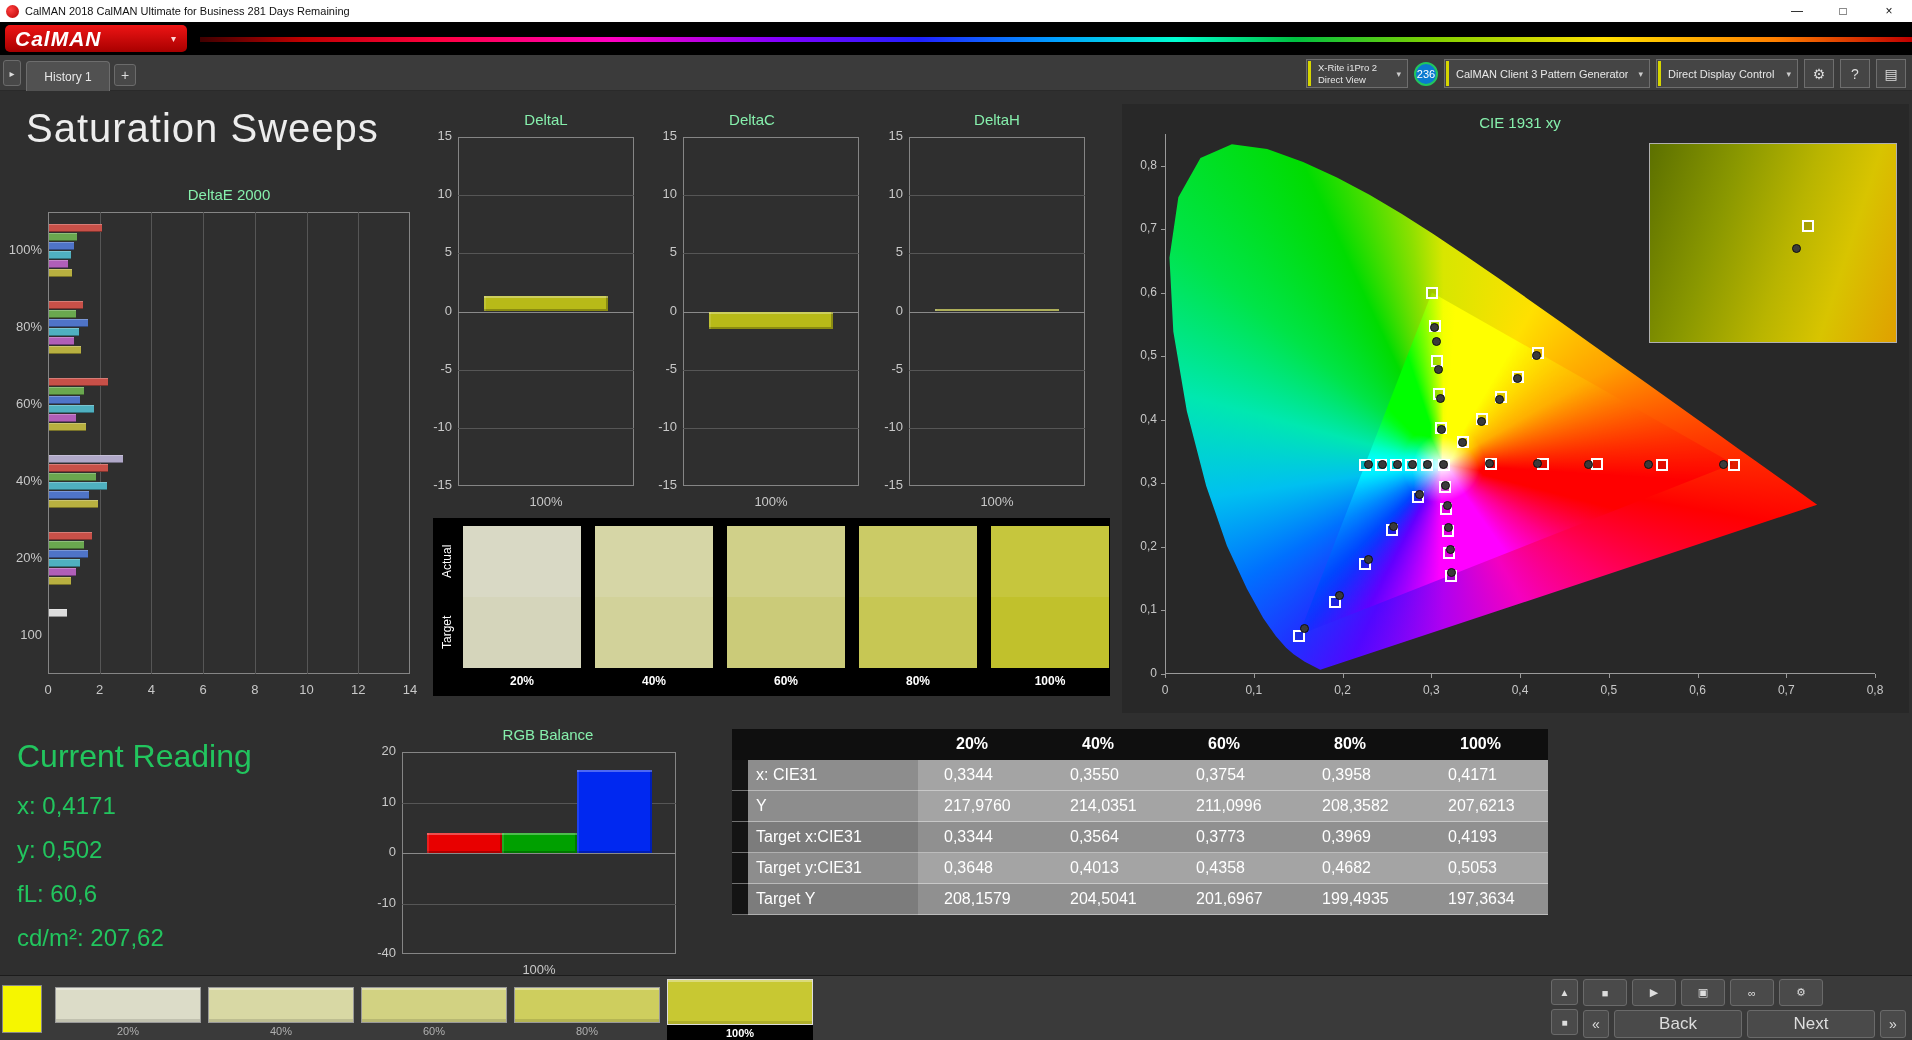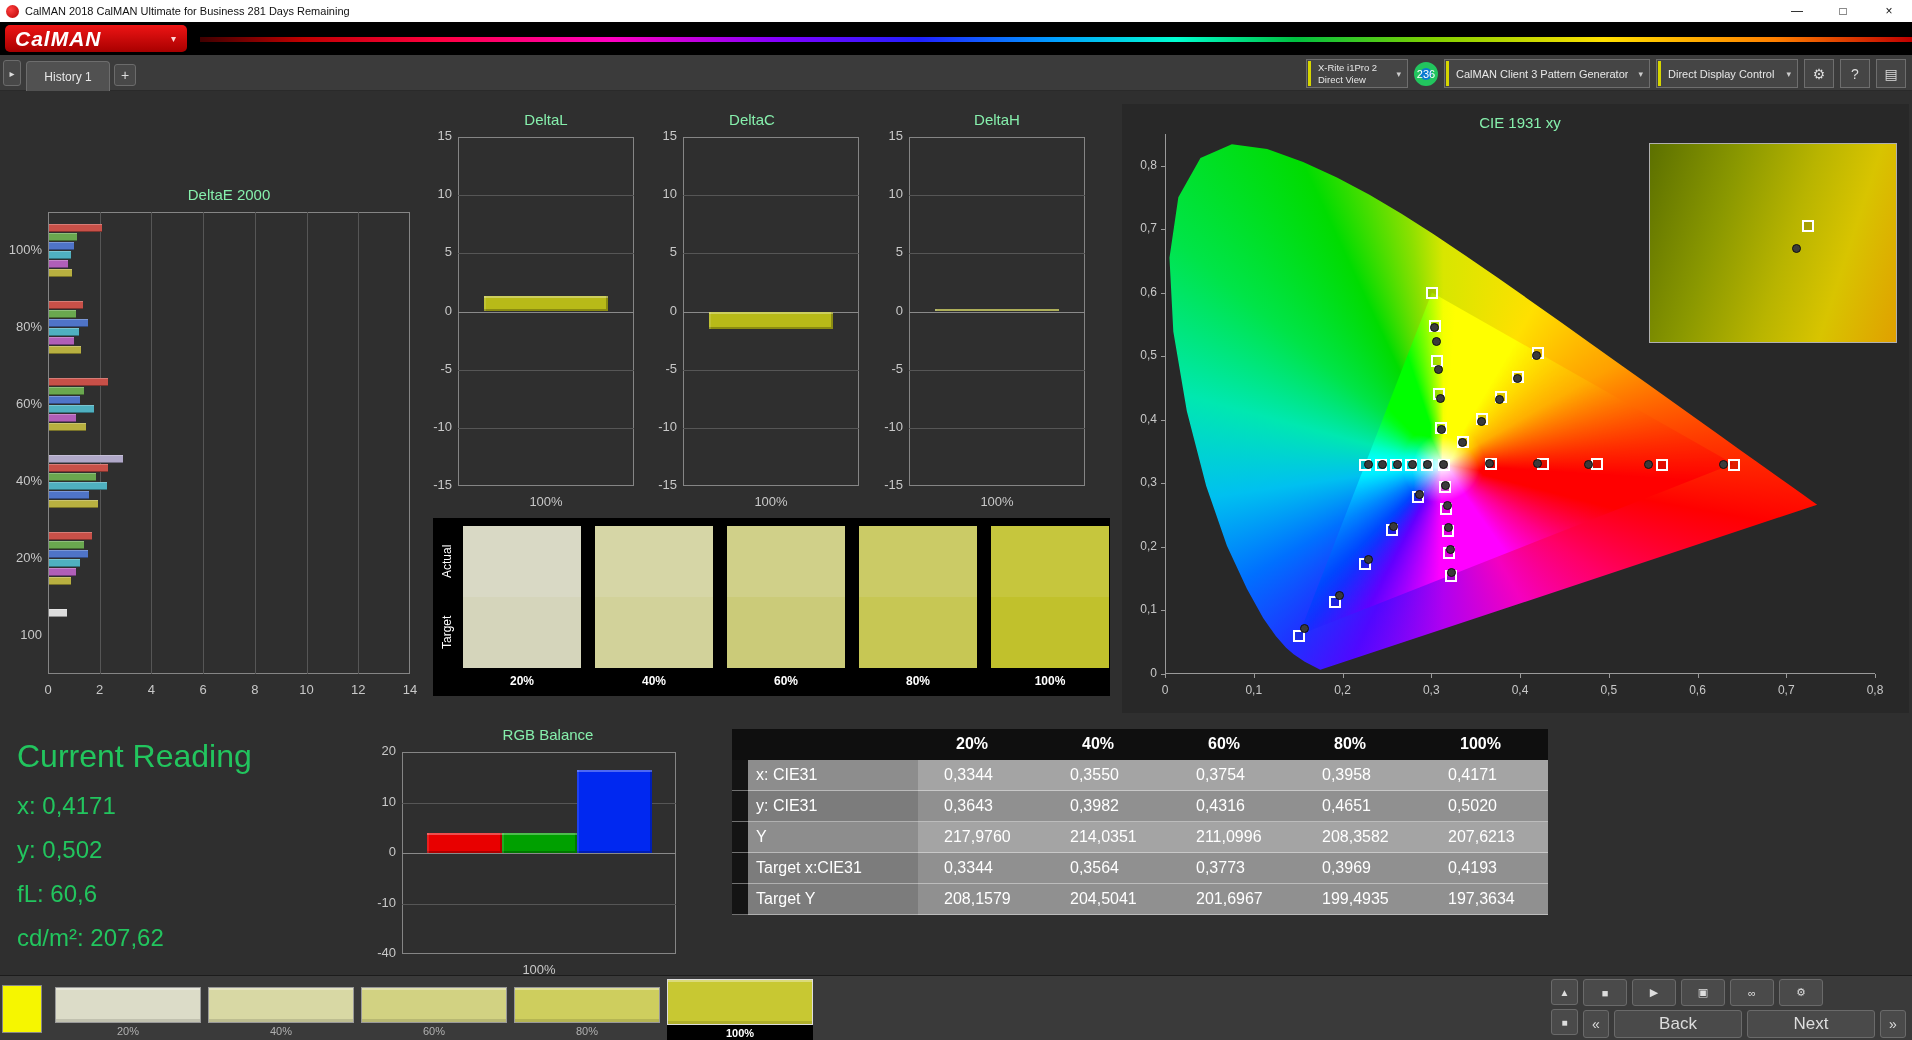--- a/index.html
+++ b/index.html
@@ -19,21 +19,21 @@
 #tabbar{position:absolute;left:0;top:55px;width:100%;height:36px;background:#3b3b3b;border-bottom:1px solid #2a2a2a;z-index:18;}
 .tbtn{background:#484848;border:1px solid #6b6b6b;color:#ddd;display:flex;align-items:center;justify-content:center;}
 #tab-nav-btn{position:absolute;left:3px;top:5px;width:18px;height:26px;font-size:10px;border-radius:3px;}
 #history-tab{position:absolute;left:26px;top:6px;width:84px;height:30px;background:#515151;border:1px solid #6d6d6d;border-bottom:none;border-radius:4px 4px 0 0;color:#e8e8e8;font-size:12px;display:flex;align-items:center;justify-content:center;}
 #add-tab-btn{position:absolute;left:114px;top:9px;width:22px;height:22px;font-size:14px;border-radius:3px;}
 #tab-right{position:absolute;right:6px;top:4px;display:flex;gap:6px;align-items:center;height:29px;}
 .dropdown{position:relative;height:29px;background:#454545;border:1px solid #6e6e6e;display:flex;align-items:center;color:#e8e8e8;padding:0 6px 0 9px;}
 .dd-accent{position:absolute;left:1px;top:1px;bottom:1px;width:3px;background:#d6d600;}
 #meter-dd{width:102px;}
 .dd-2line{display:flex;flex-direction:column;font-size:9.5px;line-height:1.2;margin-left:2px;white-space:nowrap;}
-#meter-badge{width:24px;height:24px;border-radius:50%;background:#0a7ad0;border:6px solid #22c55e;color:#fff;font-size:11px;display:flex;align-items:center;justify-content:center;flex:0 0 auto;}
+#meter-badge{width:24px;height:24px;border-radius:50%;background:#0a7ad0;border:2px solid #22c55e;color:#fff;font-size:11px;display:flex;align-items:center;justify-content:center;flex:0 0 auto;}
 #pattern-dd{width:206px;font-size:11px;}
 #display-dd{width:142px;font-size:11px;}
 .dd-text{margin-left:2px;white-space:nowrap;overflow:hidden;}
 .caret{margin-left:auto;font-size:9px;color:#ccc;padding-left:4px;}
 .icon-btn{width:30px;height:29px;background:#454545;border:1px solid #6e6e6e;color:#ddd;display:flex;align-items:center;justify-content:center;font-size:14px;}
 
 
 #main{position:absolute;left:0;top:0;width:1912px;height:1040px;}
 #page-title{position:absolute;left:26px;top:106px;font-size:40px;font-weight:normal;color:#ededed;letter-spacing:1px;}
 .chart-root{position:absolute;inset:0;}
@@ -151,20 +151,21 @@
       <span class="dd-text">Direct Display Control</span>
       <span class="caret">▾</span>
     </div>
     <div class="icon-btn">⚙</div>
     <div class="icon-btn">?</div>
     <div class="icon-btn">▤</div>
   </div>
 </div>
 
 <div id="main">
+  <h1 id="page-title">Saturation Sweeps</h1>
   <div id="deltaE" class="chart-root">
       <div class="chart-title" style="left: 159px; top: 186px; width: 140px;">DeltaE 2000</div>
       <div class="plot-frame" style="left: 48px; top: 212px; width: 362px; height: 462px;"></div>
       <div class="tick x" style="left: 33px; top: 682px; width: 30px;">0</div>
       <div class="vgrid" style="left: 99.7143px; top: 212px; height: 462px;"></div>
       <div class="tick x" style="left: 84.7143px; top: 682px; width: 30px;">2</div>
       <div class="vgrid" style="left: 151.429px; top: 212px; height: 462px;"></div>
       <div class="tick x" style="left: 136.429px; top: 682px; width: 30px;">4</div>
       <div class="vgrid" style="left: 203.143px; top: 212px; height: 462px;"></div>
       <div class="tick x" style="left: 188.143px; top: 682px; width: 30px;">6</div>
@@ -430,47 +431,47 @@
       </div>
       <div class="trow even">
         <div class="cell strip"></div>
         <div class="cell lbl">x: CIE31</div>
         <div class="cell val">0,3344</div>
         <div class="cell val">0,3550</div>
         <div class="cell val">0,3754</div>
         <div class="cell val">0,3958</div>
         <div class="cell val">0,4171</div>
       </div>
-      <div class="trow odd">
-        <div class="cell strip"></div>
-        <div class="cell lbl">y: CIE31</div>
-        <div class="cell val">0,3643</div>
-        <div class="cell val">0,3982</div>
-        <div class="cell val">0,4316</div>
-        <div class="cell val">0,4651</div>
-        <div class="cell val">0,5020</div>
-      </div>
       <div class="trow even">
         <div class="cell strip"></div>
         <div class="cell lbl">Y</div>
         <div class="cell val">217,9760</div>
         <div class="cell val">214,0351</div>
         <div class="cell val">211,0996</div>
         <div class="cell val">208,3582</div>
         <div class="cell val">207,6213</div>
       </div>
       <div class="trow odd">
         <div class="cell strip"></div>
         <div class="cell lbl">Target x:CIE31</div>
         <div class="cell val">0,3344</div>
         <div class="cell val">0,3564</div>
         <div class="cell val">0,3773</div>
         <div class="cell val">0,3969</div>
         <div class="cell val">0,4193</div>
       </div>
+      <div class="trow even">
+        <div class="cell strip"></div>
+        <div class="cell lbl">Target y:CIE31</div>
+        <div class="cell val">0,3648</div>
+        <div class="cell val">0,4013</div>
+        <div class="cell val">0,4358</div>
+        <div class="cell val">0,4682</div>
+        <div class="cell val">0,5053</div>
+      </div>
       <div class="trow odd">
         <div class="cell strip"></div>
         <div class="cell lbl">Target Y</div>
         <div class="cell val">208,1579</div>
         <div class="cell val">204,5041</div>
         <div class="cell val">201,6967</div>
         <div class="cell val">199,4935</div>
         <div class="cell val">197,3634</div>
       </div>
     </div>

